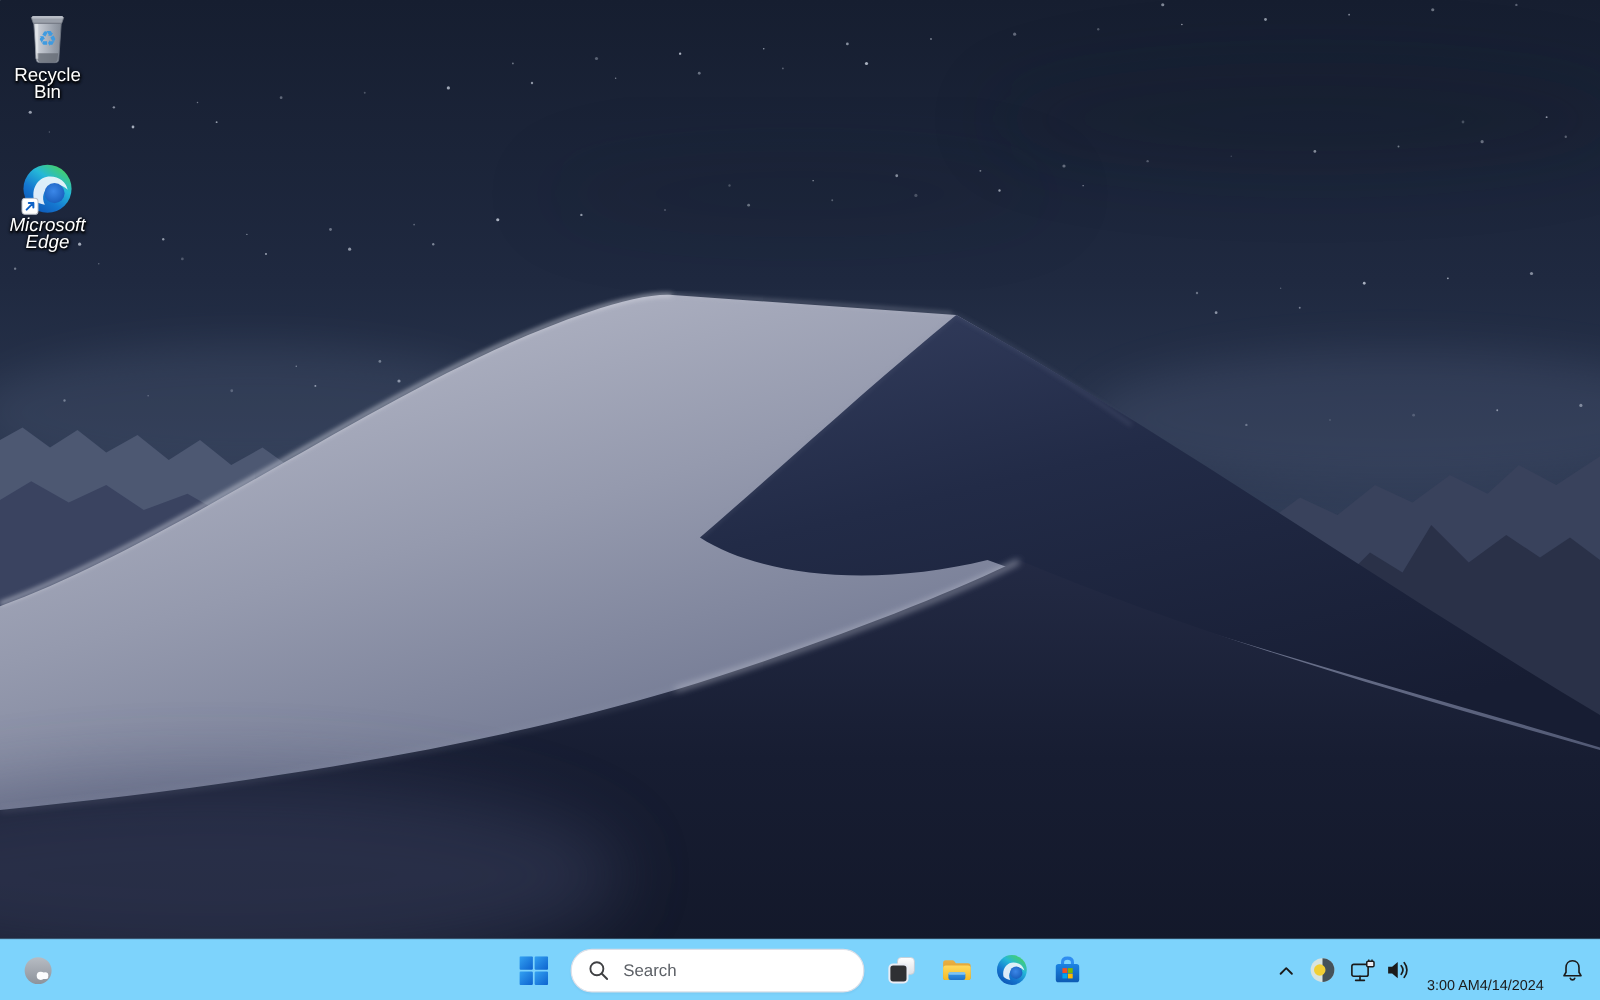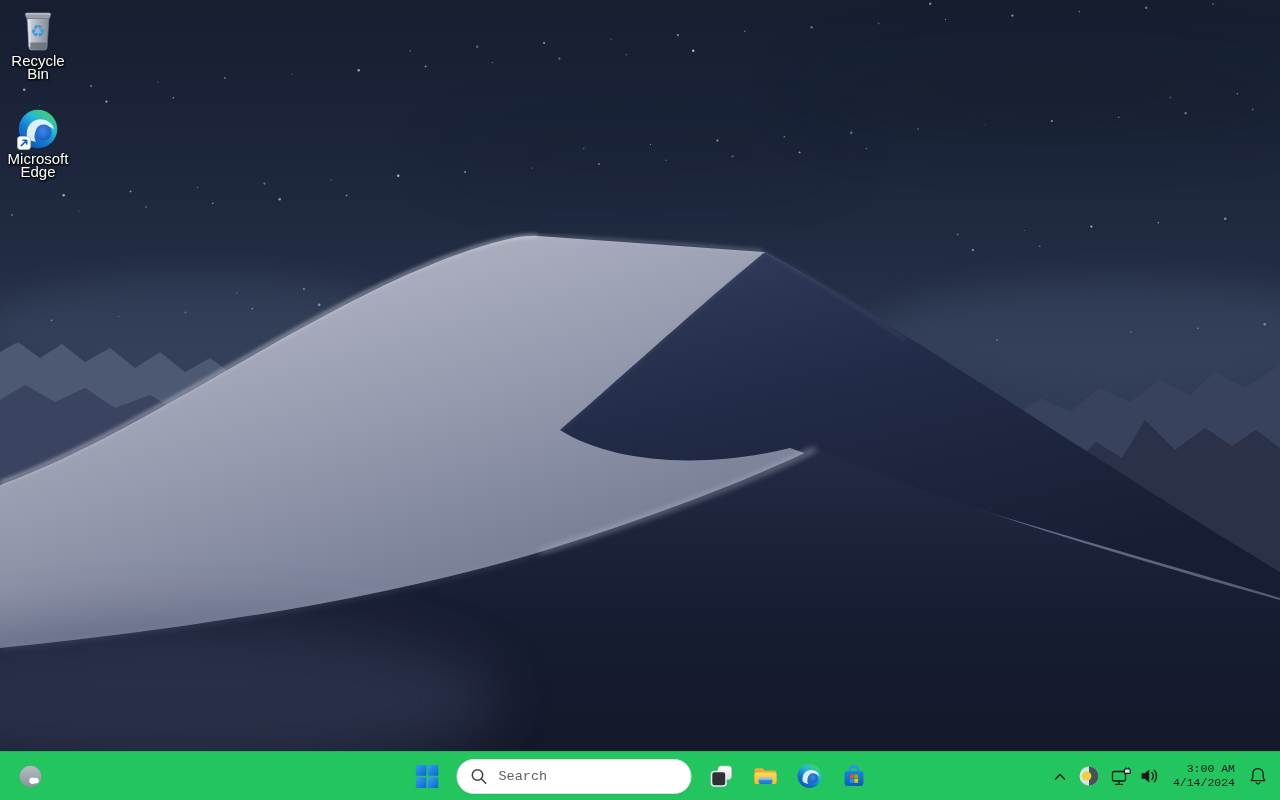--- a/index.html
+++ b/index.html
@@ -3,45 +3,45 @@
 <meta charset="utf-8">
 <style>
   html,body{margin:0;padding:0;}
   body{width:1280px;height:800px;overflow:hidden;font-family:"Liberation Sans",sans-serif;-webkit-font-smoothing:antialiased;}
   .screen{position:relative;width:1280px;height:800px;background:#1b2438;overflow:hidden;}
   .wallpaper{position:absolute;inset:0;z-index:0;}
 
   
   .desktop-icon{position:absolute;width:76px;display:flex;flex-direction:column;align-items:center;z-index:2;cursor:default;}
   .di-recycle{left:0;top:4px;}
-  .di-edge{left:0;top:100px;}
+  .di-edge{left:0;top:122px;font-style:italic;}
   .di-iconwrap{position:relative;height:48px;display:flex;align-items:flex-end;justify-content:center;}
   .di-edge .di-iconwrap{height:50px;}
   .di-label{margin-top:2px;font-size:15px;line-height:13px;color:#fff;text-align:center;
     text-shadow:0 1px 2px rgba(0,0,0,.95),0 0 3px rgba(0,0,0,.75),1px 1px 2px rgba(0,0,0,.8);}
   .shortcut-badge{position:absolute;left:0;bottom:0;}
 
   
-  .taskbar{position:absolute;left:0;right:0;bottom:0;height:48px;background:#22c55e;
-    border-top:1px solid rgba(25,35,70,.10);z-index:5;font-family:Liberation Mono, monospace;}
+  .taskbar{position:absolute;left:0;right:0;bottom:0;height:48px;background:#7dd3fc;
+    border-top:1px solid rgba(25,35,70,.10);z-index:5;}
   .tb-btn{width:40px;height:40px;border:none;background:transparent;border-radius:5px;
     display:flex;align-items:center;justify-content:center;padding:0;cursor:pointer;}
   .widgets-btn{position:absolute;left:10px;top:4px;}
   .tb-center{position:absolute;left:50%;top:4px;transform:translateX(-50%);display:flex;align-items:center;gap:4px;}
   .search-pill{display:flex;align-items:center;gap:9px;width:214px;height:33px;background:#ffffff;
     border:1px solid #dcdfe8;border-radius:17px;padding:0 6px 0 13px;margin:0 6px;
     box-shadow:0 1px 2px rgba(20,30,60,.06);cursor:text;}
   .search-pill input{border:none;outline:none;flex:1;min-width:0;font-size:13.5px;color:#333;
     background:transparent;font-family:inherit;}
   .search-pill input::placeholder{color:#5c6066;opacity:1;}
   .tb-tray{position:absolute;right:6px;top:4px;display:flex;align-items:center;height:40px;}
   .tray-btn{height:40px;border:none;background:transparent;border-radius:5px;display:flex;
     align-items:center;justify-content:center;padding:0 5px;cursor:pointer;}
   .nv-btn{gap:7px;padding:0 7px;}
-  .clock-btn{flex-direction:column;align-items:flex-end;justify-content:center;font-size:11.5px;
+  .clock-btn{flex-direction:row;align-items:flex-end;justify-content:center;font-size:11.5px;
     line-height:14px;color:#1c1c1c;padding:0 7px;font-family:inherit;}
 </style>
 </head>
 <body>
 
 <div class="screen">
 
   <svg class="wallpaper" viewBox="0 0 1280 800" preserveAspectRatio="none">
     <defs>
       <linearGradient id="sky" x1="0" y1="0" x2="0" y2="1">

